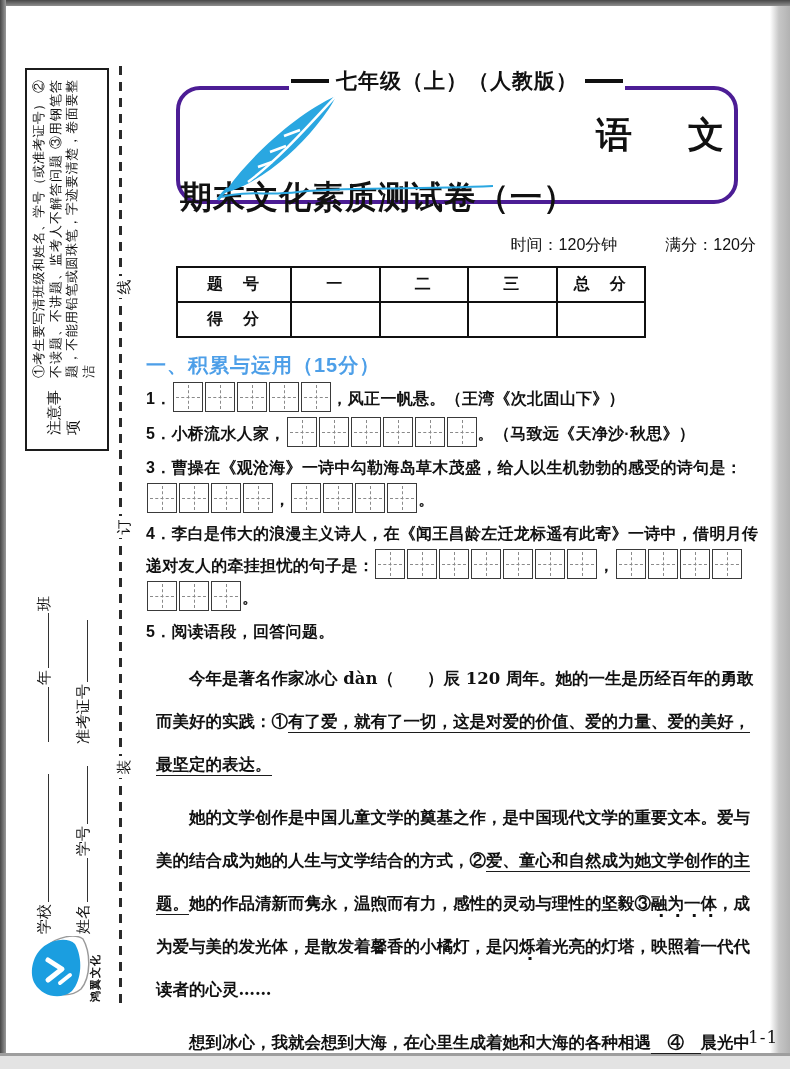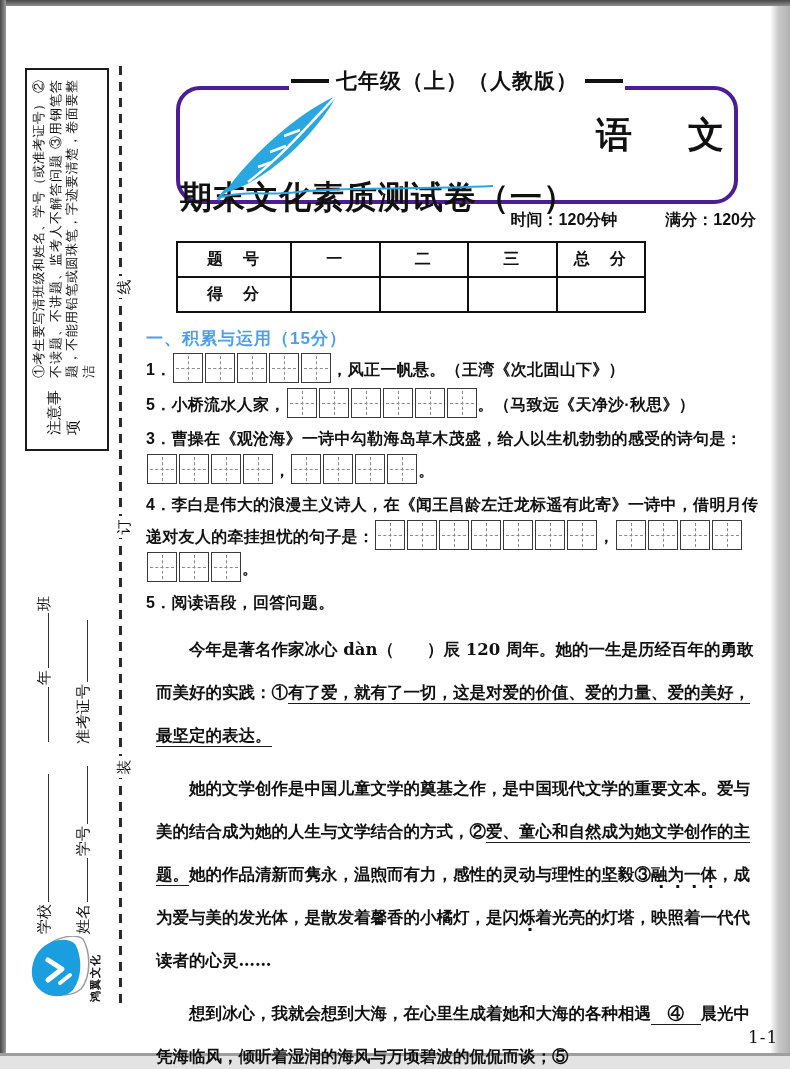--- a/index.html
+++ b/index.html
@@ -40,29 +40,29 @@
   .header-box { position:relative; margin-left:30px; margin-top:31px; width:562px; height:118px;
                 border:4px solid #4c1d95; border-radius:24px; box-sizing:border-box; }
   .edition { position:absolute; top:-24px; left:50%; transform:translateX(-50%); height:30px;
              display:flex; align-items:center; gap:7px; background:#fff; padding:0 2px; white-space:nowrap; }
   .edition-text { font-size:21px; font-weight:bold; letter-spacing:1px; }
   .rule-seg { width:38px; height:4px; background:#101010; }
   .quill { position:absolute; left:8px; top:2px; }
   .subject { text-align:right; margin-top:21px; font-size:36px; font-weight:bold; letter-spacing:10px; }
   .exam-title { text-align:left; margin-top:16px; font-size:32px; font-weight:bold; letter-spacing:1px; }
 
-  .meta-row { display:flex; justify-content:flex-end; gap:48px; padding-right:12px; margin-top:6px;
-              font-size:16px; font-weight:bold; }
+  .meta-row { display:flex; justify-content:flex-end; gap:48px; padding-right:12px; margin-top:31px;
+              font-size:16px; font-weight:normal; }
 
   table.score-table { margin-top:10px; margin-left:30px; width:470px; border-collapse:collapse; table-layout:fixed; }
   table.score-table td { border:2px solid #101010; height:31px; text-align:center; font-size:16px; font-weight:600;
                          letter-spacing:2px; }
   table.score-table td.c0 { width:110px; }
 
-  .section-heading { margin-top:14px; font-size:17px; font-weight:bold; color:#4d9fe8; letter-spacing:1px; }
+  .section-heading { margin-top:14px; font-size:20px; font-weight:bold; color:#4d9fe8; letter-spacing:1px; }
 
   .intro { margin:6px 0 2px; font-size:16px; font-weight:600; line-height:33px; text-indent:2em; letter-spacing:0.3px; }
 
   .question { font-size:16px; font-weight:600; line-height:31px; margin-top:3px; letter-spacing:0.3px; }
   .tbox { display:inline-block; width:28px; height:28px; border:1.5px solid #3a3a3a; position:relative;
           margin:0 1px; vertical-align:-8px; background:#fff; }
   .tbox::before { content:""; position:absolute; left:2px; right:2px; top:50%; border-top:1px dashed #8a8a8a; }
   .tbox::after  { content:""; position:absolute; top:2px; bottom:2px; left:50%; border-left:1px dashed #8a8a8a; }
 
   .passage { margin-top:4px; font-family:"DejaVu Serif","Liberation Serif",serif; font-size:16.5px; line-height:43px; }

